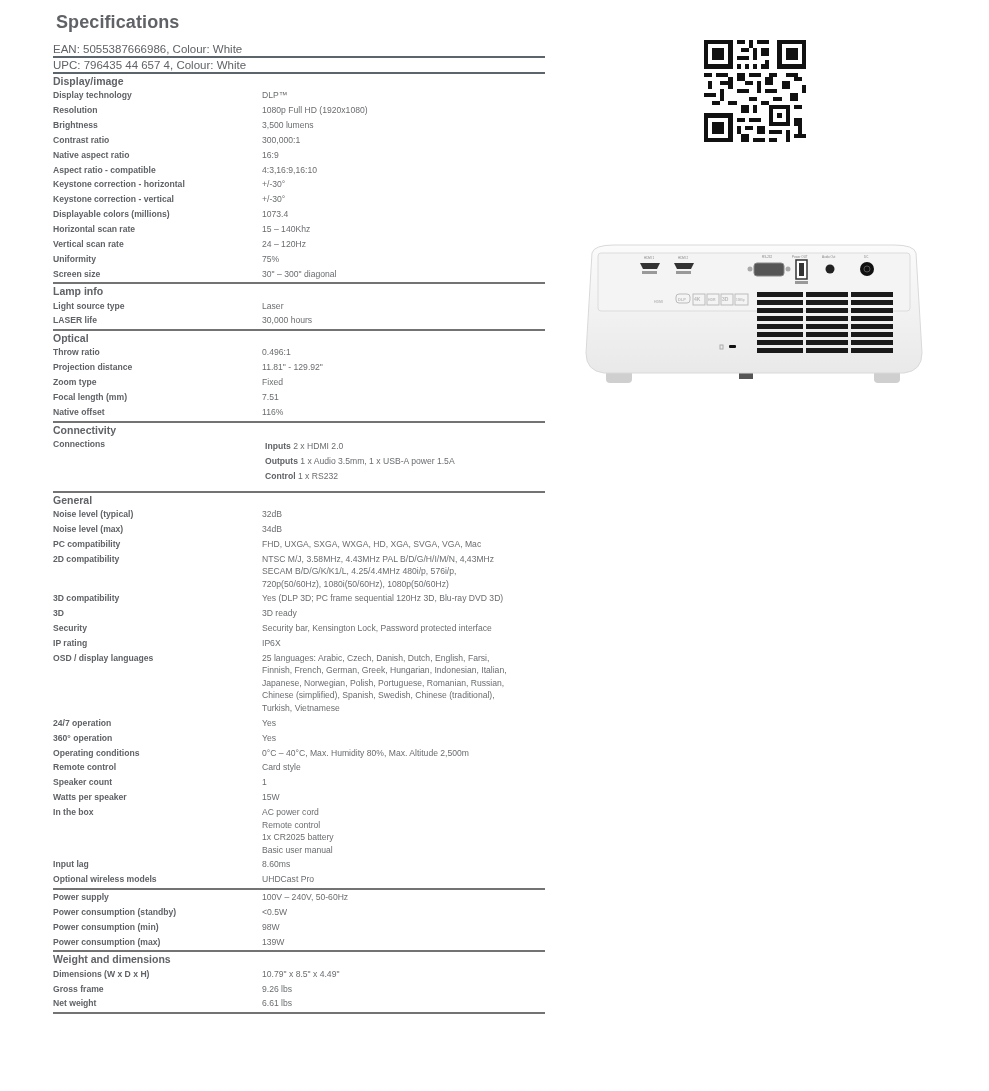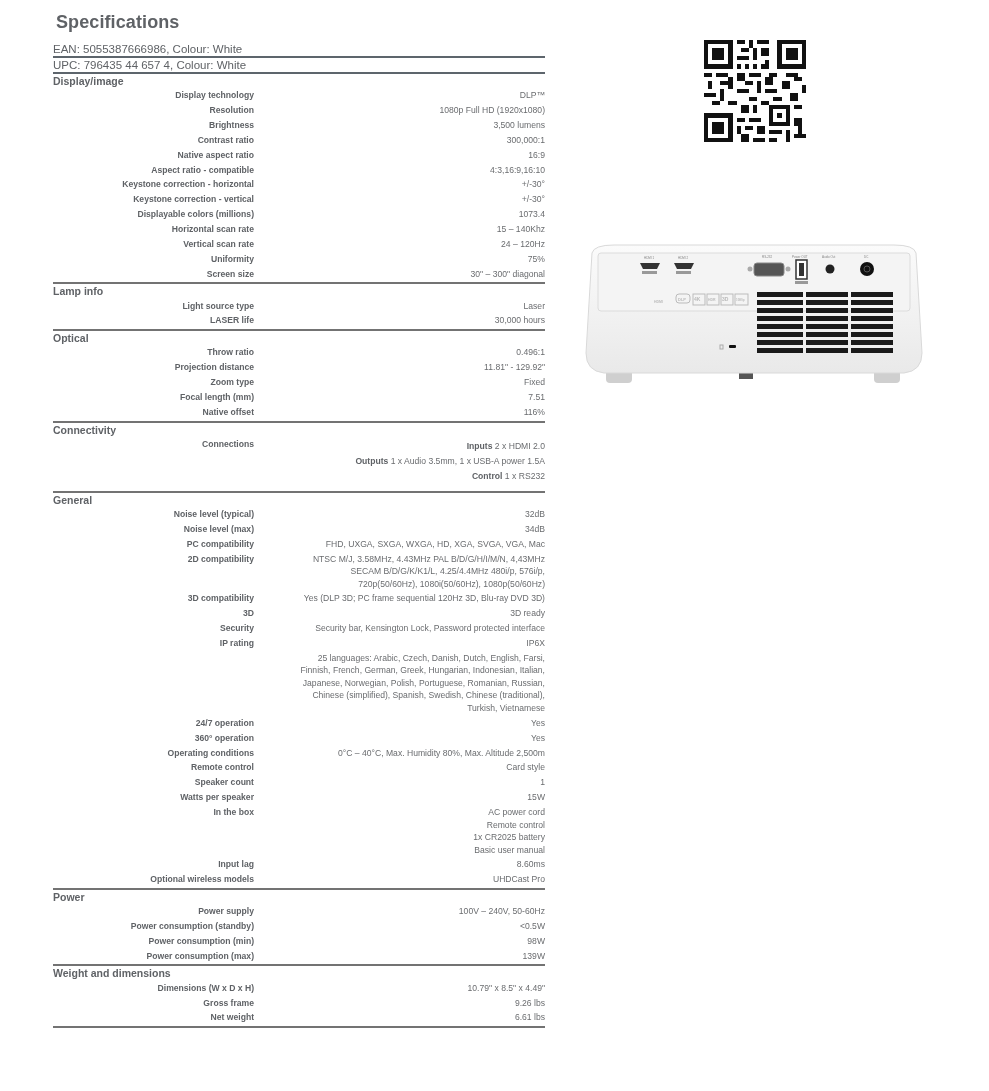--- a/index.html
+++ b/index.html
@@ -16,21 +16,21 @@
   .code-line {
     font-size: 11.5px; color: #5f6266; height: 16px; line-height: 15px;
     border-bottom: 2px solid #5d656c;
   }
 
   .section-head {
     font-size: 10.5px; font-weight: bold; color: #5f6266; line-height: 13px; padding-top: 1px;
   }
   .section { border-bottom: 2px solid #737373; padding-bottom: 1px; }
 
-  .row { display: flex; font-size: 8.6px; line-height: 12.5px; padding: 1.2px 0; text-align: right; }
+  .row { display: flex; font-size: 8.6px; line-height: 12.5px; padding: 1.2px 0; }
   .row .k { width: 209px; font-weight: bold; color: #5f6266; padding-right: 8px; }
   .row .v { flex: 1; color: #6a6c6f; }
   .multi .v span { display: block; }
   .conn .v { padding-left: 3px; padding-top: 1px; }
   .conn .v .line { display: block; line-height: 15px; }
   .conn .v b { font-weight: bold; color: #5f6266; }
   .conn { padding-bottom: 6px; }
 
   
   .qr { position: absolute; left: 704px; top: 40px; width: 102px; height: 102px; }
@@ -190,20 +190,21 @@
         </div>
         <div class="row">
           <div class="k">Security</div>
           <div class="v">Security bar, Kensington Lock, Password protected interface</div>
         </div>
         <div class="row">
           <div class="k">IP rating</div>
           <div class="v">IP6X</div>
         </div>
         <div class="row multi">
+          <div class="k">OSD / display languages</div>
           <div class="v">
             <span>25 languages: Arabic, Czech, Danish, Dutch, English, Farsi,</span>
             <span>Finnish, French, German, Greek, Hungarian, Indonesian, Italian,</span>
             <span>Japanese, Norwegian, Polish, Portuguese, Romanian, Russian,</span>
             <span>Chinese (simplified), Spanish, Swedish, Chinese (traditional),</span>
             <span>Turkish, Vietnamese</span>
           </div>
         </div>
         <div class="row">
           <div class="k">24/7 operation</div>
@@ -243,21 +244,20 @@
           <div class="v">8.60ms</div>
         </div>
         <div class="row">
           <div class="k">Optional wireless models</div>
           <div class="v">UHDCast Pro</div>
         </div>
       </div>
   </div>
 
   <div class="section">
-    <div class="section-head">Power</div>
     <div class="rows">
         <div class="row">
           <div class="k">Power supply</div>
           <div class="v">100V – 240V, 50-60Hz</div>
         </div>
         <div class="row">
           <div class="k">Power consumption (standby)</div>
           <div class="v">&lt;0.5W</div>
         </div>
         <div class="row">

